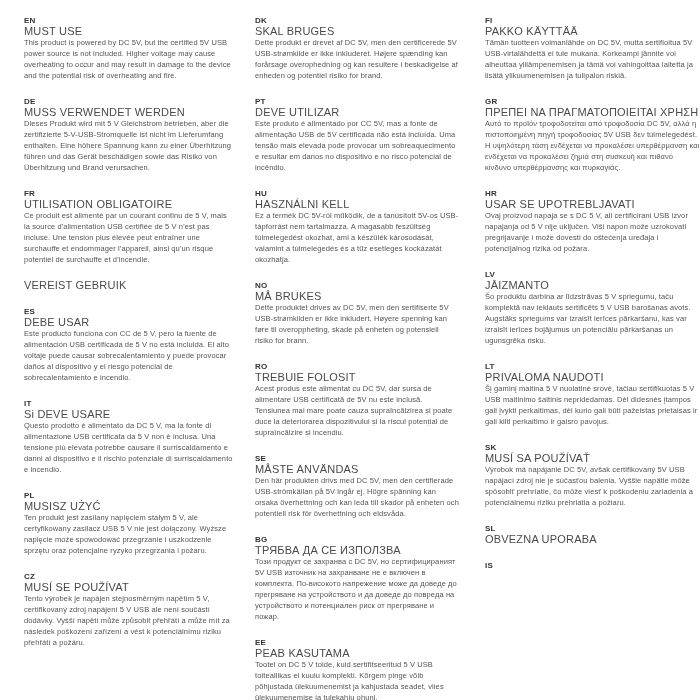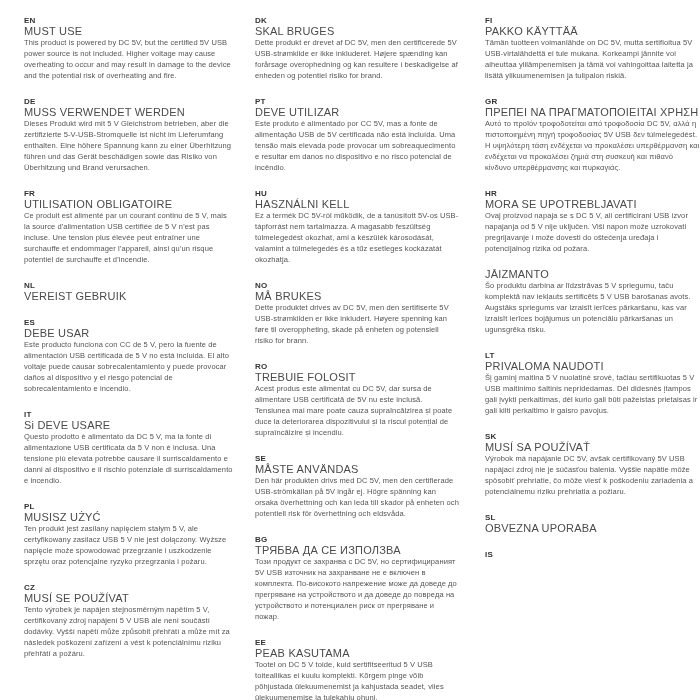--- a/index.html
+++ b/index.html
@@ -66,21 +66,20 @@
     <p class="body">Dieses Produkt wird mit 5 V Gleichstrom betrieben, aber die zertifizierte 5-V-USB-Stromquelle ist nicht im Lieferumfang enthalten. Eine höhere Spannung kann zu einer Überhitzung führen und das Gerät beschädigen sowie das Risiko von Überhitzung und Brand verursachen.</p>
   </section>
 
   <section class="notice">
     <div class="code">FR</div>
     <div class="title">UTILISATION OBLIGATOIRE</div>
     <p class="body">Ce produit est alimenté par un courant continu de 5 V, mais la source d'alimentation USB certifiée de 5 V n'est pas incluse. Une tension plus élevée peut entraîner une surchauffe et endommager l'appareil, ainsi qu'un risque potentiel de surchauffe et d'incendie.</p>
   </section>
 
   <section class="notice">
-    <div class="code">NL</div>
     <div class="title">VEREIST GEBRUIK</div>
   </section>
 
   <section class="notice">
     <div class="code">ES</div>
     <div class="title">DEBE USAR</div>
     <p class="body">Este producto funciona con CC de 5 V, pero la fuente de alimentación USB certificada de 5 V no está incluida. El alto voltaje puede causar sobrecalentamiento y puede provocar daños al dispositivo y el riesgo potencial de sobrecalentamiento e incendio.</p>
   </section>
 
   <section class="notice">
@@ -158,25 +157,26 @@
   </section>
 
   <section class="notice">
     <div class="code">GR</div>
     <div class="title">ΠΡΕΠΕΙ ΝΑ ΠΡΑΓΜΑΤΟΠΟΙΕΙΤΑΙ ΧΡΗΣΗ</div>
     <p class="body">Αυτό το προϊόν τροφοδοτείται από τροφοδοσία DC 5V, αλλά η πιστοποιημένη πηγή τροφοδοσίας 5V USB δεν túlmelegedést. Η υψηλότερη τάση ενδέχεται να προκαλέσει υπερθέρμανση και ενδέχεται να προκαλέσει ζημιά στη συσκευή και πιθανό κίνδυνο υπερθέρμανσης και πυρκαγιάς.</p>
   </section>
 
   <section class="notice">
     <div class="code">HR</div>
-    <div class="title">MORA SE UPOTREBLJAVATI</div>
+    <div class="title">USAR SE UPOTREBLJAVATI</div>
     <p class="body">Ovaj proizvod napaja se s DC 5 V, ali certificirani USB izvor napajanja od 5 V nije uključen. Viši napon može uzrokovati pregrijavanje i može dovesti do oštećenja uređaja i potencijalnog rizika od požara.</p>
   </section>
 
   <section class="notice">
+    <div class="code">LV</div>
     <div class="title">JĀIZMANTO</div>
     <p class="body">Šo produktu darbina ar līdzstrāvas 5 V spriegumu, taču komplektā nav iekļauts sertificēts 5 V USB barošanas avots. Augstāks spriegums var izraisīt ierīces pārkaršanu, kas var izraisīt ierīces bojājumus un potenciālu pārkaršanas un ugunsgrēka risku.</p>
   </section>
 
   <section class="notice">
     <div class="code">LT</div>
     <div class="title">PRIVALOMA NAUDOTI</div>
     <p class="body">Šį gaminį maitina 5 V nuolatinė srovė, tačiau sertifikuotas 5 V USB maitinimo šaltinis nepridedamas. Dėl didesnės įtampos gali įvykti perkaitimas, dėl kurio gali būti pažeistas prietaisas ir gali kilti perkaitimo ir gaisro pavojus.</p>
   </section>
 

